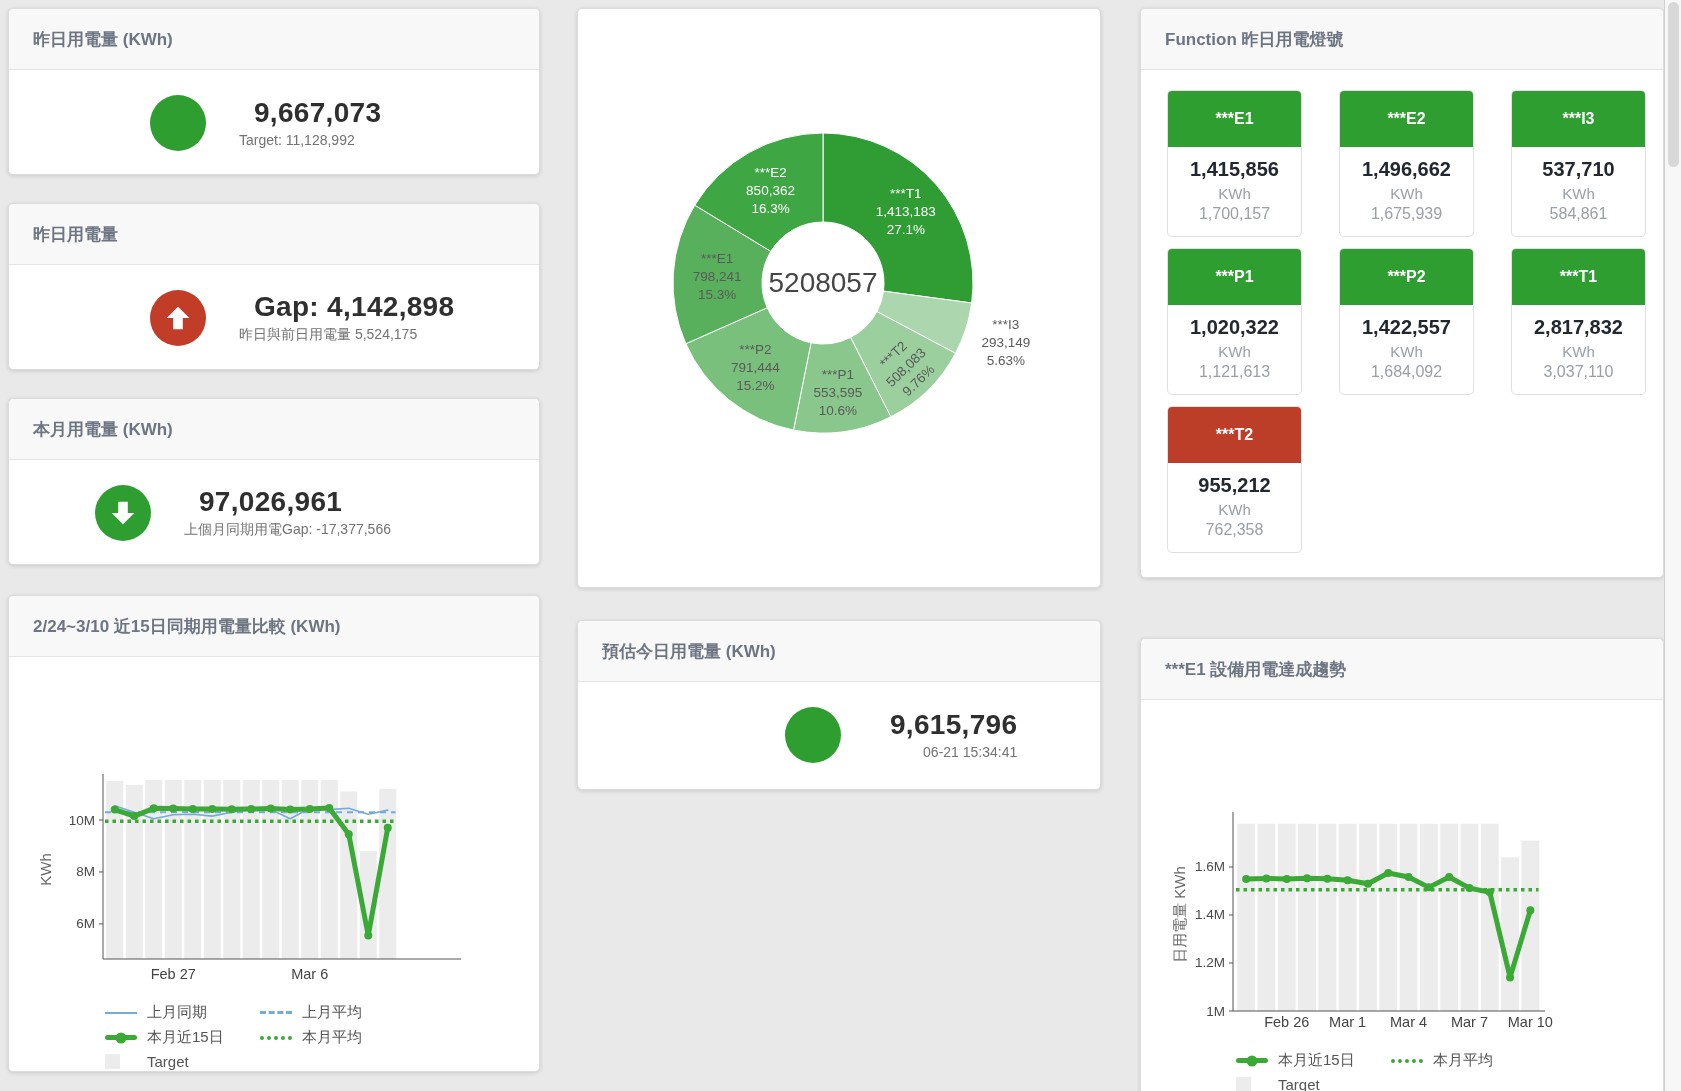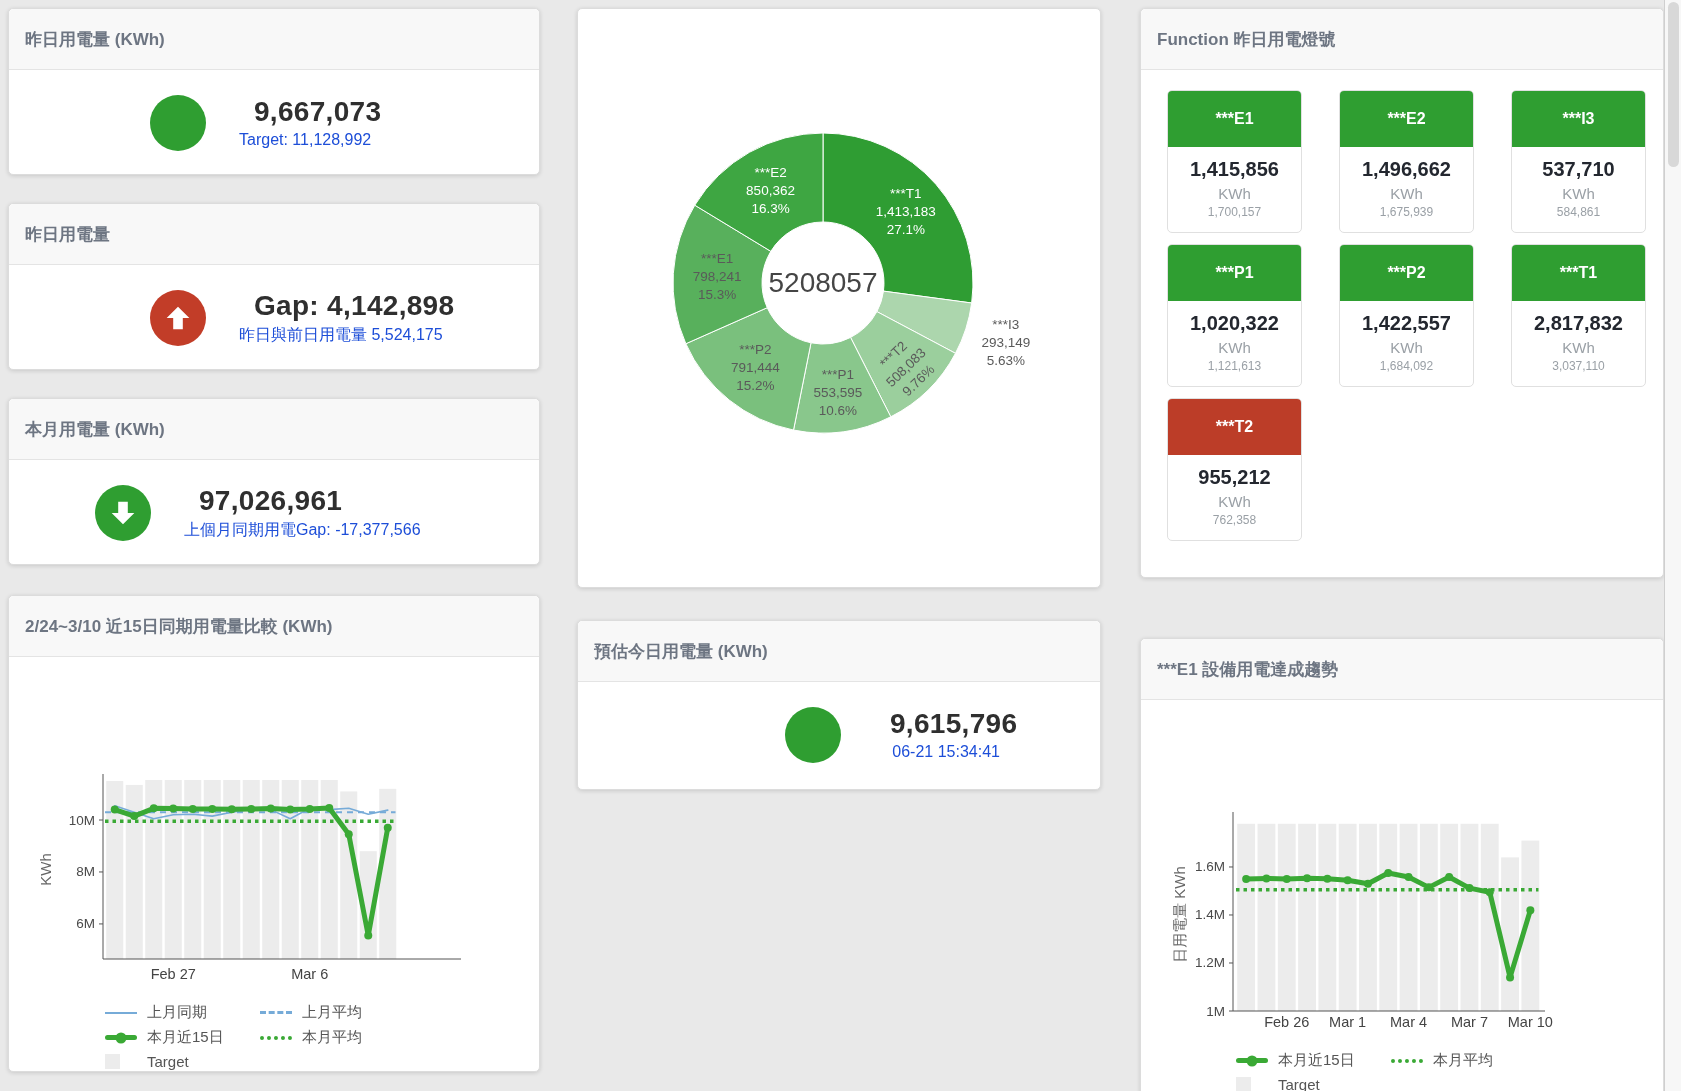--- a/index.html
+++ b/index.html
@@ -1,34 +1,34 @@
 <!DOCTYPE html>
 <html><head>
 <meta charset="utf-8">
 <style>
   html,body{margin:0;padding:0;}
   body{background:#e9e9e9;font-family:"Liberation Sans","DejaVu Sans",sans-serif;}
   .stage{position:relative;width:1681px;height:1091px;background:#e9e9e9;overflow:hidden;}
   .card{position:absolute;background:#fff;border:1px solid #dcdcdc;border-radius:5px;
         box-shadow:0 1px 4px rgba(0,0,0,.14);box-sizing:border-box;}
   .card-header{height:60px;background:#f8f8f8;border-bottom:1px solid #e4e4e4;border-radius:5px 5px 0 0;
-        display:flex;align-items:center;padding:0 16px;font-size:17px;font-weight:bold;color:#6d7582;}
+        display:flex;align-items:center;padding:0 24px;font-size:17px;font-weight:bold;color:#6d7582;}
   .stat-body{display:flex;align-items:center;height:105px;gap:33px;}
   .stat-circle{flex:0 0 56px;width:56px;height:56px;border-radius:50%;display:flex;align-items:center;justify-content:center;}
   .stat-texts{min-width:240px;}
-  .stat-texts.right{min-width:126px;text-align:center;}
+  .stat-texts.right{min-width:126px;text-align:right;}
   .stat-value{font-size:28px;font-weight:bold;color:#2f2f2f;letter-spacing:.3px;margin-left:15px;}
-  .stat-sub{font-size:16px;color:#1d4ed8;margin-top:3px;}
+  .stat-sub{font-size:14px;color:#737373;margin-top:3px;}
   .tiles{display:grid;grid-template-columns:repeat(3,135px);column-gap:37px;row-gap:11px;padding:20px 0 0 26px;}
   .tile{border:1px solid #e0e0e0;border-radius:5px;background:#fff;overflow:hidden;text-align:center;}
   .tile-header{height:56px;line-height:56px;color:#fff;font-weight:bold;font-size:16px;}
   .tile-body{padding:11px 2px 13px;}
   .tile-value{font-size:20px;font-weight:bold;color:#23272f;}
   .tile-unit{font-size:15px;color:#9aa0a6;margin-top:4px;}
-  .tile-target{font-size:12px;color:#9aa0a6;margin-top:3px;}
+  .tile-target{font-size:16px;color:#9aa0a6;margin-top:3px;}
   .legend{display:flex;flex-wrap:wrap;width:330px;margin-top:7px;}
   .legend-item{display:flex;align-items:center;width:155px;margin-bottom:6px;font-size:15px;color:#555;cursor:pointer;}
   .sw{display:inline-block;width:32px;margin-right:10px;position:relative;flex:0 0 32px;}
   .sw-thick{height:5px;border-radius:3px;}
   .sw-thick i{position:absolute;left:50%;top:50%;transform:translate(-50%,-50%);width:11px;height:11px;border-radius:50%;background:inherit;}
   .sw-square{width:15px;height:15px;flex-basis:15px;margin-right:27px;}
   .scroll-track{position:absolute;left:1664px;top:0;width:17px;height:1091px;background:#f7f7f7;border-left:1px solid #cfcfcf;box-sizing:border-box;}
   .scroll-thumb{position:absolute;left:3px;top:2px;width:11px;height:165px;background:#d8d8d8;border-radius:6px;}
   svg text{font-family:"Liberation Sans","DejaVu Sans",sans-serif;}
 </style>

